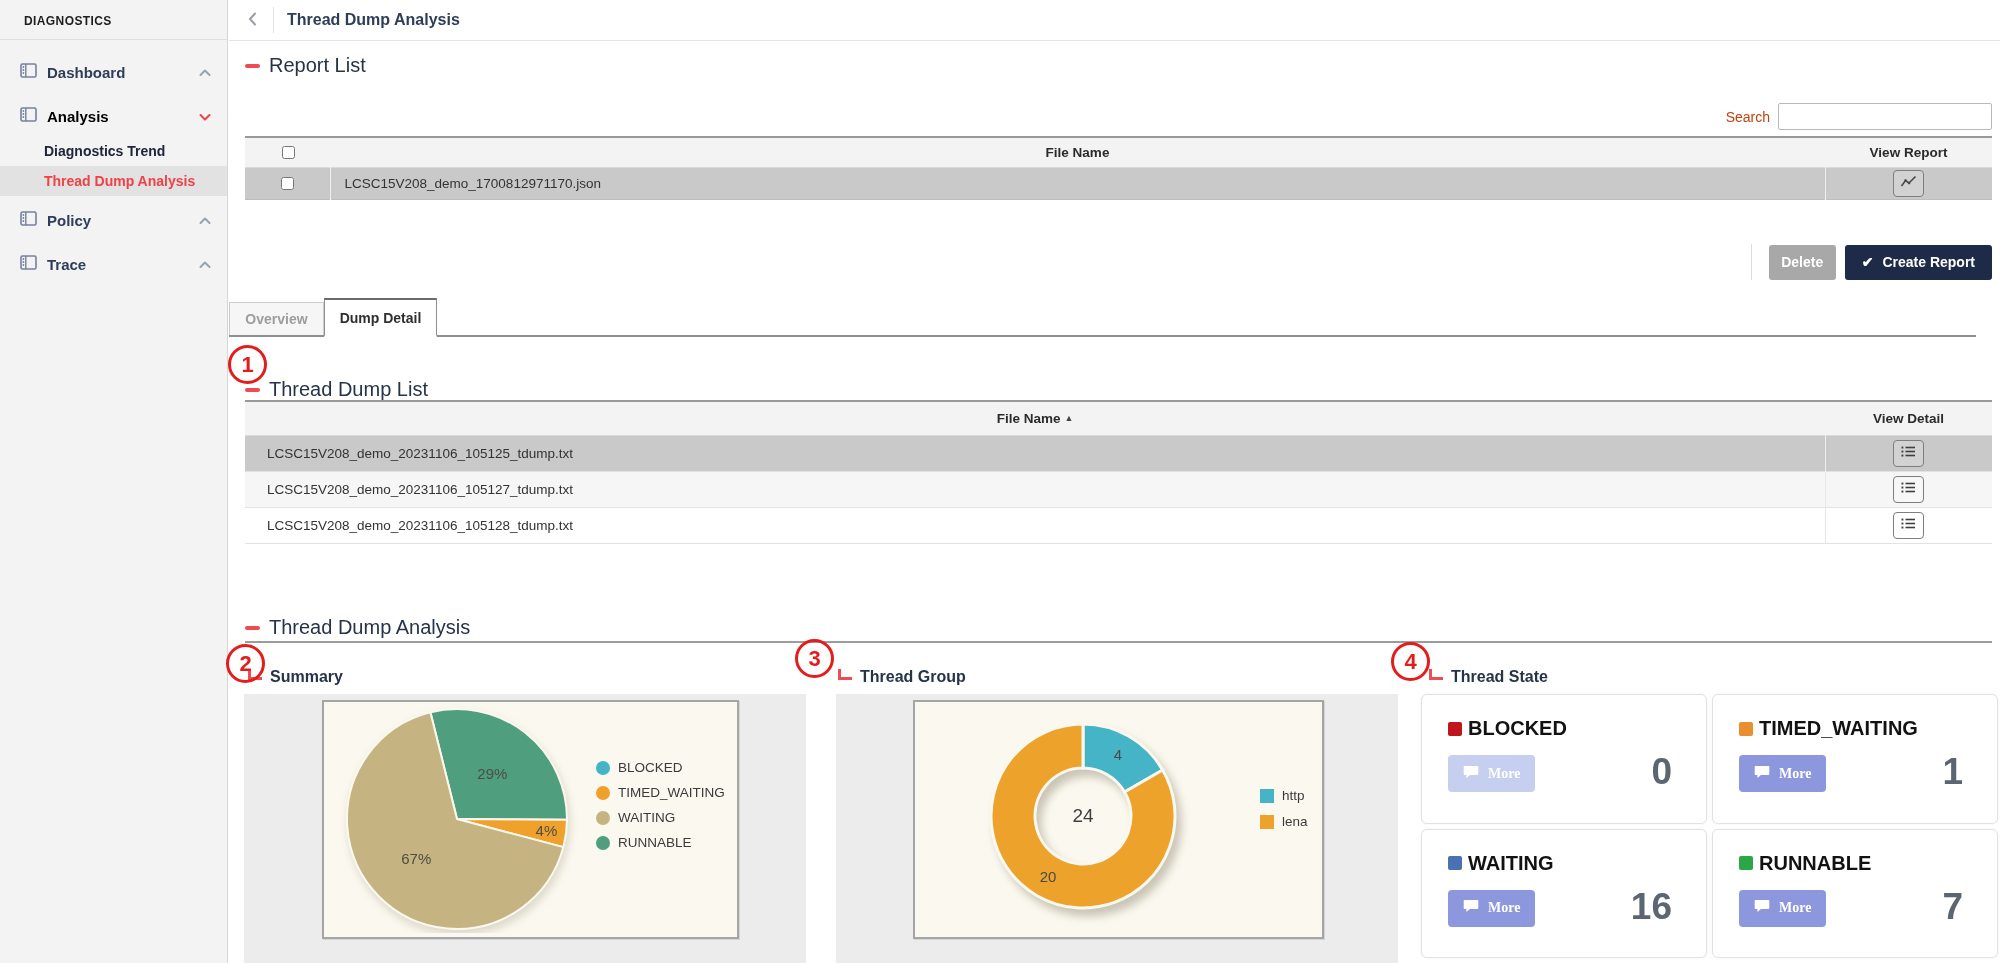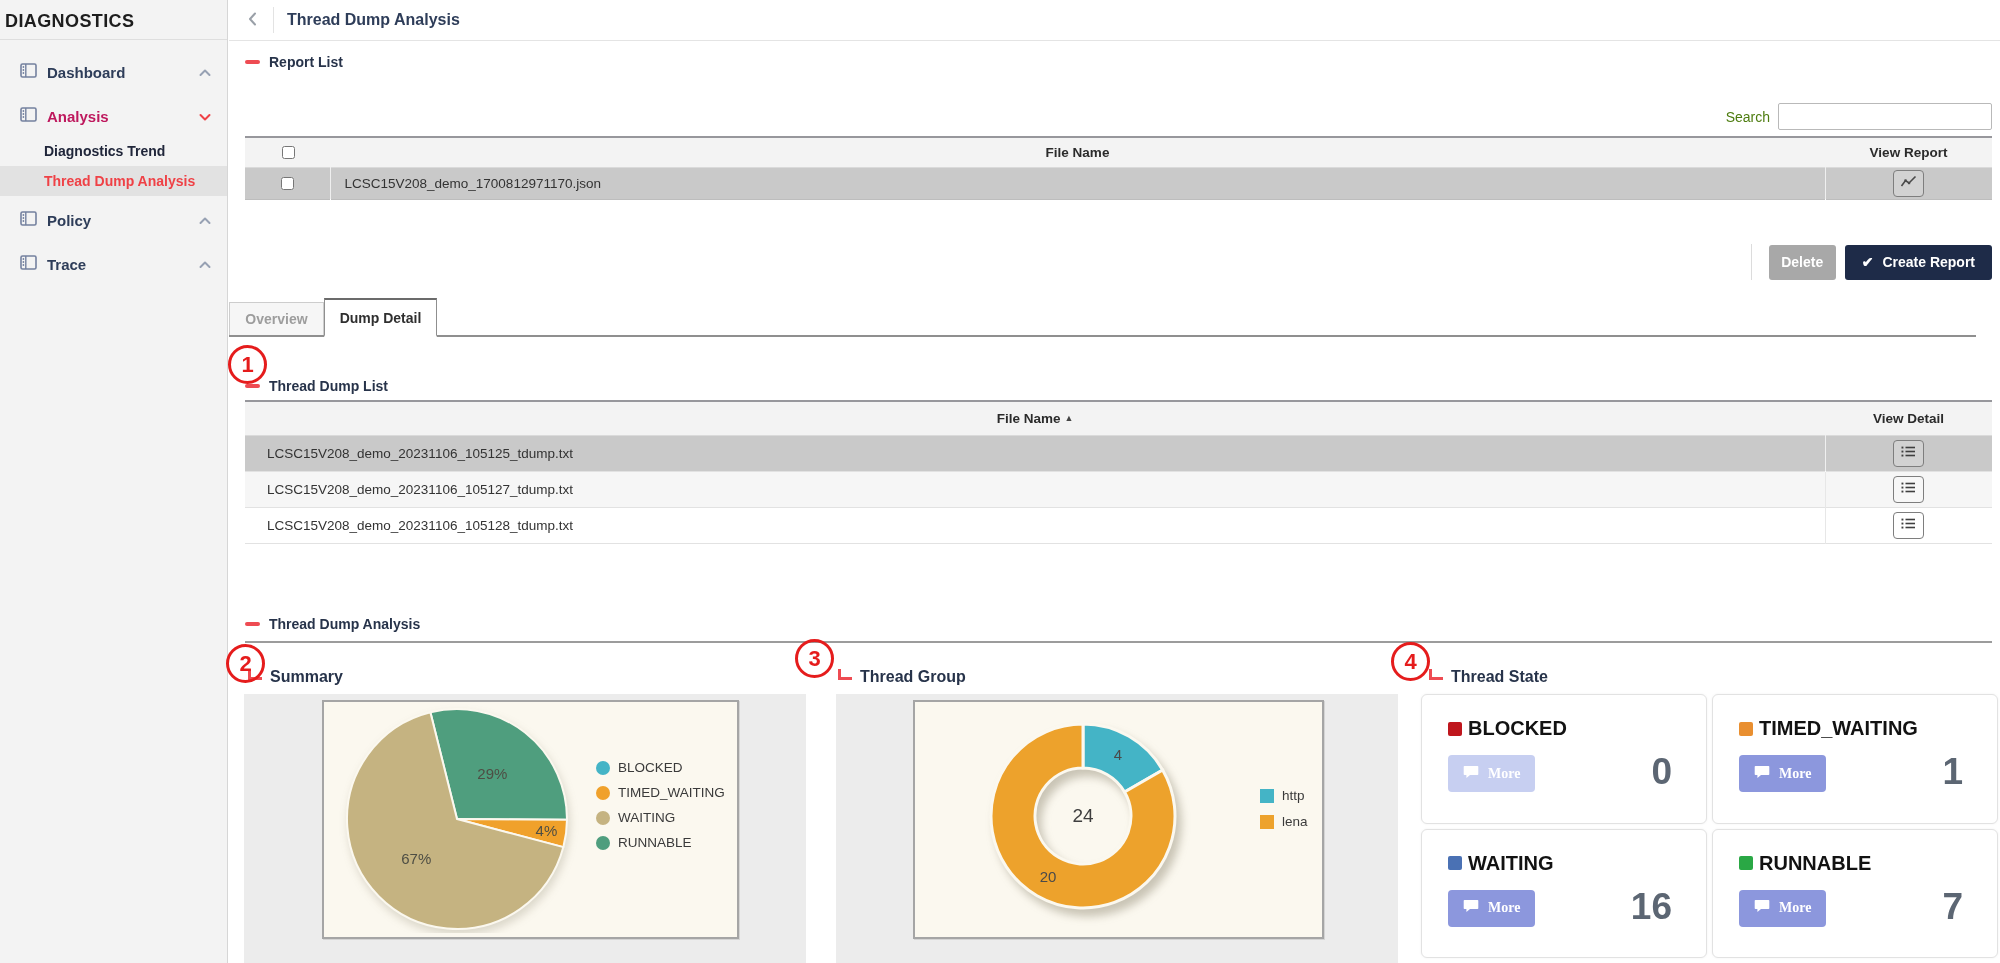--- a/index.html
+++ b/index.html
@@ -1,52 +1,52 @@
 <!DOCTYPE html>
 <html><head>
 <meta charset="utf-8">
 <style>
   html,body{margin:0;padding:0;background:#fff;}
   #app{position:relative;width:2000px;height:963px;background:#fff;overflow:hidden;
        font-family:"Liberation Sans",sans-serif;color:#333;}
 
   
   .sidebar{position:absolute;left:0;top:0;width:228px;height:963px;background:#f3f3f3;border-right:1px solid #d6d6d6;box-sizing:border-box;}
-  .sidebar-title{height:40px;line-height:42px;padding-left:5px;font-size:18px;font-weight:bold;color:#1d1d1d;letter-spacing:.4px;border-bottom:1px solid #dedede;box-sizing:border-box;}
+  .sidebar-title{height:40px;line-height:42px;padding-left:24px;font-size:12px;font-weight:bold;color:#1d1d1d;letter-spacing:.4px;border-bottom:1px solid #dedede;box-sizing:border-box;}
   .side-item{display:flex;align-items:center;box-sizing:border-box;cursor:pointer;}
   .side-group{height:40px;margin-top:4px;padding:0 16px 0 20px;}
   .side-group:first-child{margin-top:12px;}
   .side-group .glabel{flex:1;margin-left:10px;font-size:15px;font-weight:bold;color:#2e3d59;}
-  .side-group.active .glabel{color:#be185d;}
+  .side-group.active .glabel{color:#000000;}
   .side-sub{height:30px;padding-left:44px;font-size:14px;font-weight:bold;color:#20263a;}
   .side-sub.active{background:#e2e2e2;color:#ef4146;}
 
   
   .topbar{position:absolute;left:229px;top:0;width:1771px;height:41px;background:#fff;border-bottom:1px solid #e4e4e4;box-sizing:border-box;}
   .back-btn{position:absolute;left:14px;top:12px;width:18px;height:18px;display:flex;align-items:center;justify-content:center;cursor:pointer;}
   .topbar-sep{position:absolute;left:44px;top:7px;width:1px;height:26px;background:#e3e3e3;}
   .topbar-title{position:absolute;left:58px;top:11px;font-size:16px;font-weight:bold;color:#2e3d59;}
 
   
-  .section-head{position:absolute;display:flex;align-items:center;gap:9px;font-size:14px;font-weight:bold;color:#27334a;}
+  .section-head{position:absolute;display:flex;align-items:center;gap:9px;font-size:20px;font-weight:normal;color:#27334a;}
   .red-dash{width:15px;height:4px;border-radius:2px;background:#ee4b52;}
   .sub-head{position:absolute;display:flex;align-items:center;gap:8px;font-size:16px;font-weight:bold;color:#27334a;}
   .red-corner{width:11px;height:8px;border-left:3px solid #ee4b52;border-bottom:3px solid #ee4b52;margin-top:-5px;}
 
   #report-head{left:245px;top:54px;}
   #dumplist-head{left:245px;top:378px;}
   #analysis-head{left:245px;top:616px;}
   #analysis-rule{position:absolute;left:245px;top:641px;width:1747px;height:2px;background:#9c9c9c;}
   #summary-head{left:248px;top:668px;}
   #tg-head{left:838px;top:668px;}
   #ts-head{left:1429px;top:668px;}
 
   
   #search-row{position:absolute;top:103px;right:8px;display:flex;align-items:center;gap:8px;}
-  #search-row label{font-size:14px;color:#4d7c0f;}
+  #search-row label{font-size:14px;color:#c2410c;}
   #search-row input{width:200px;height:25px;border:1px solid #b9b9b9;border-radius:2px;background:#fff;font-family:"Liberation Sans",sans-serif;font-size:13px;padding:0 6px;}
 
   
   .tbl{border-collapse:collapse;table-layout:fixed;width:1747px;font-size:13.5px;}
   .tbl th{font-weight:bold;color:#2b2b2b;}
   #report-table{position:absolute;left:245px;top:136px;border-top:2px solid #97979c;border-bottom:1px solid #bdbdbd;}
   #report-table thead tr{height:30px;background:#f3f3f3;border-bottom:1px solid #dadada;}
   #report-table tbody tr{height:32px;background:#c9c9c9;}
   #report-table td.file{padding-left:14px;border-left:1px solid rgba(255,255,255,.7);}
   #report-table td.view,#report-table th.view{text-align:center;}

